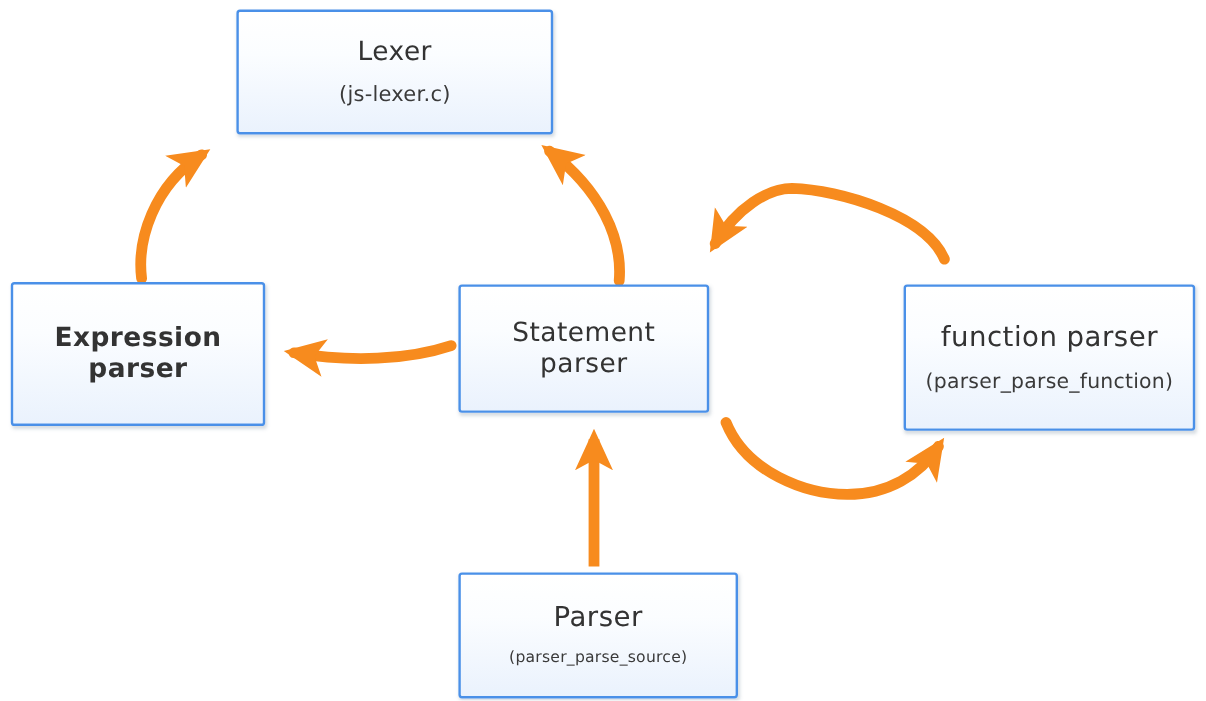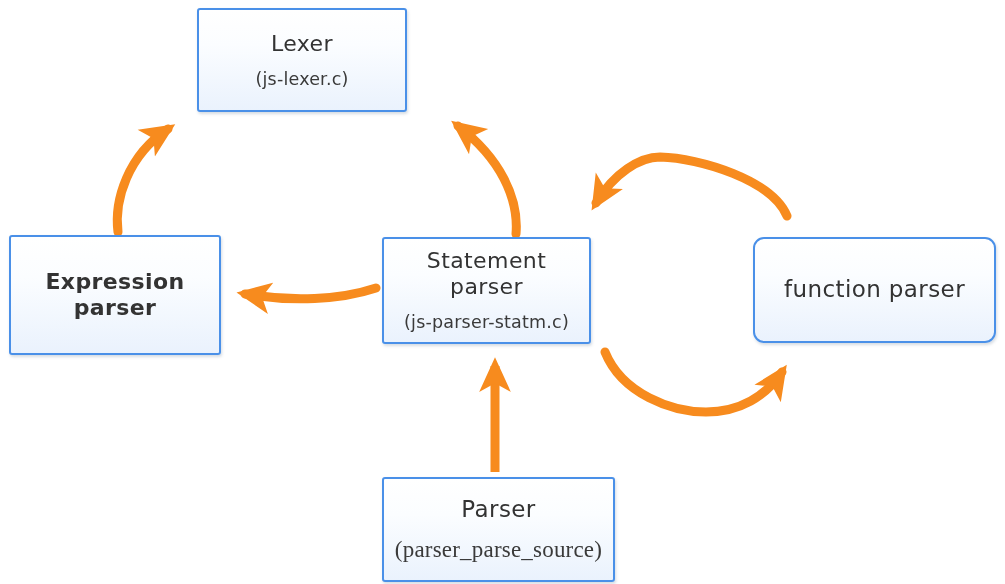--- a/index.html
+++ b/index.html
@@ -48,30 +48,30 @@
     white-space: pre-line;
   }
   .node-sub {
     font-size: 17.5px;
     letter-spacing: 0.2px;
     color: #3a3a3a;
     margin-top: 12px;
   }
 
   
-  #node-lexer      { left: 197px; top: 8px;   width: 210px; height: 104px; }
+  #node-lexer      { left: 197px; top: 8px;   width: 264px; height: 104px; }
   #node-expression { left: 9px;   top: 235px; width: 212px; height: 120px; font-weight: bold; }
   #node-statement  { left: 382px; top: 237px; width: 209px; height: 107px; }
-  #node-function   { left: 753px; top: 237px; width: 243px; height: 106px; border-radius: 11px; }
+  #node-function   { left: 753px; top: 237px; width: 243px; height: 122px; }
   #node-parser     { left: 382px; top: 477px; width: 233px; height: 105px; }
 
   #node-function .node-title { font-size: 23px; }
   #node-function .node-sub   { font-size: 17px; }
   #node-parser .node-title   { font-size: 23px; }
-  #node-parser .node-sub     { font-size: 23px; font-family: Liberation Serif, serif; }
+  #node-parser .node-sub     { font-size: 13px; }
 </style>
 </head>
 <body>
 
 <div id="diagram-canvas">
 
   <svg class="arrow-layer" viewBox="0 0 1005 584" width="1005" height="584" xmlns="http://www.w3.org/2000/svg">
     <defs>
       <marker id="ah" viewBox="0 0 10 10" refX="7.2" refY="5" markerWidth="4.0" markerHeight="4.0" orient="auto-start-reverse">
         <path d="M 0 0.6 L 9.6 5 L 0 9.4 L 2.4 5 Z" fill="#f78b1e"></path>
@@ -97,25 +97,25 @@
   </div>
 
   <div class="node-box" id="node-expression">
     <div class="node-title">Expression
 parser</div>
   </div>
 
   <div class="node-box" id="node-statement">
     <div class="node-title">Statement
 parser</div>
-    <div class="node-sub">(js-parser-statm.c)</div>
   </div>
 
   <div class="node-box" id="node-function">
     <div class="node-title">function parser</div>
+    <div class="node-sub">(parser_parse_function)</div>
   </div>
 
   <div class="node-box" id="node-parser">
     <div class="node-title">Parser</div>
     <div class="node-sub">(parser_parse_source)</div>
   </div>
 
 </div>
 
 </body></html>

